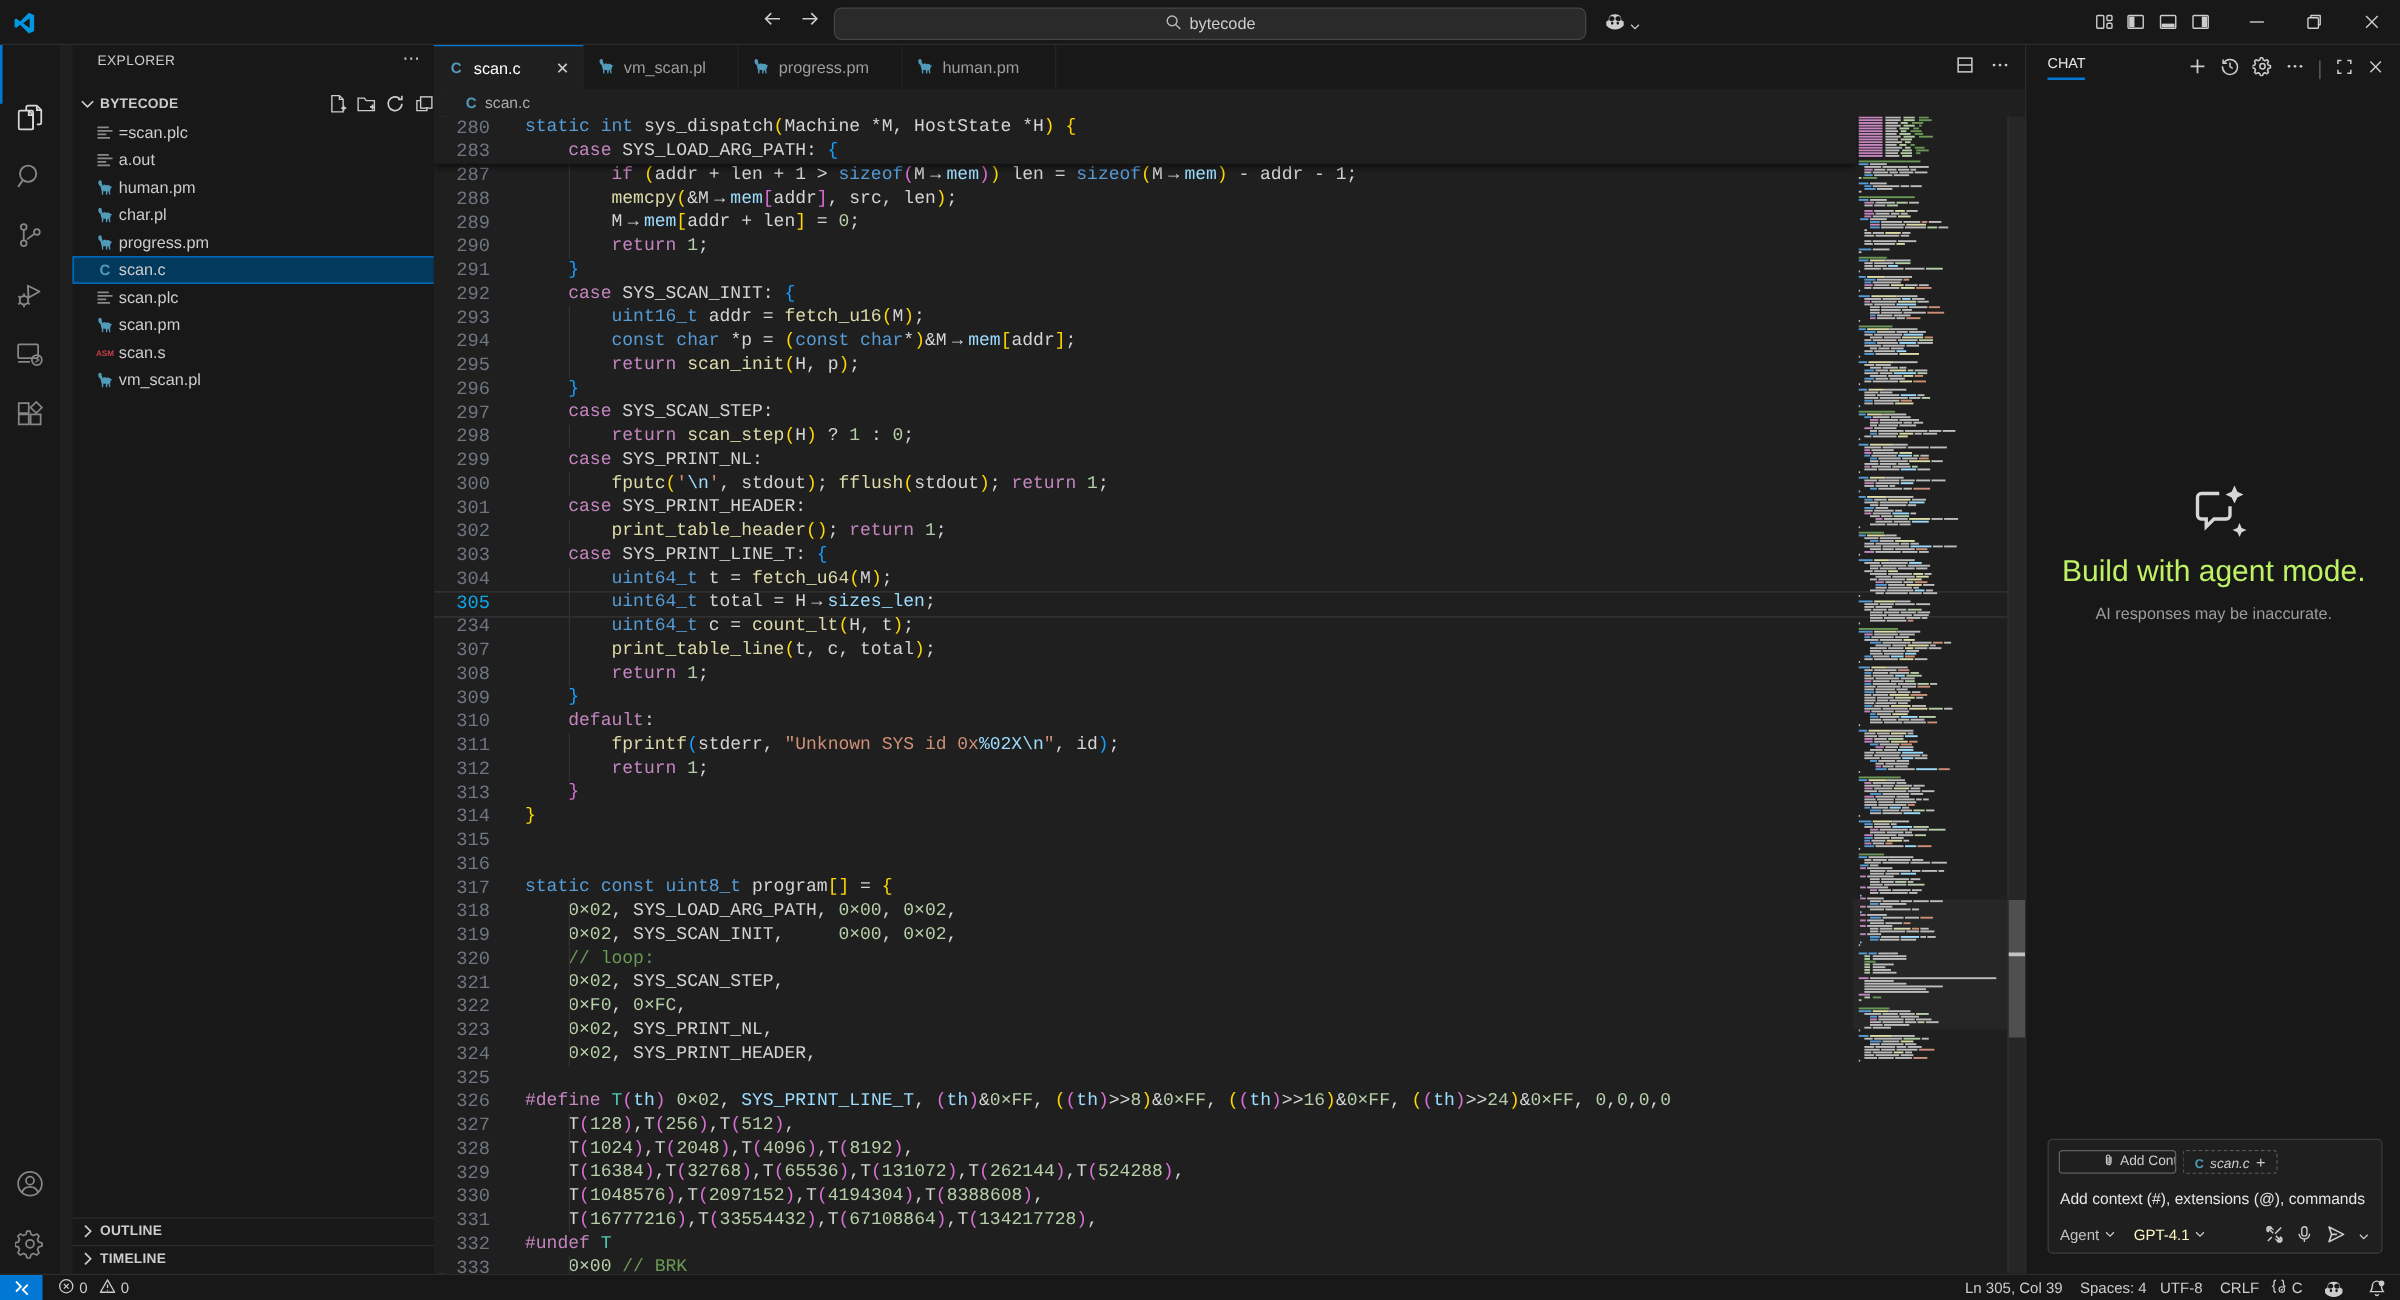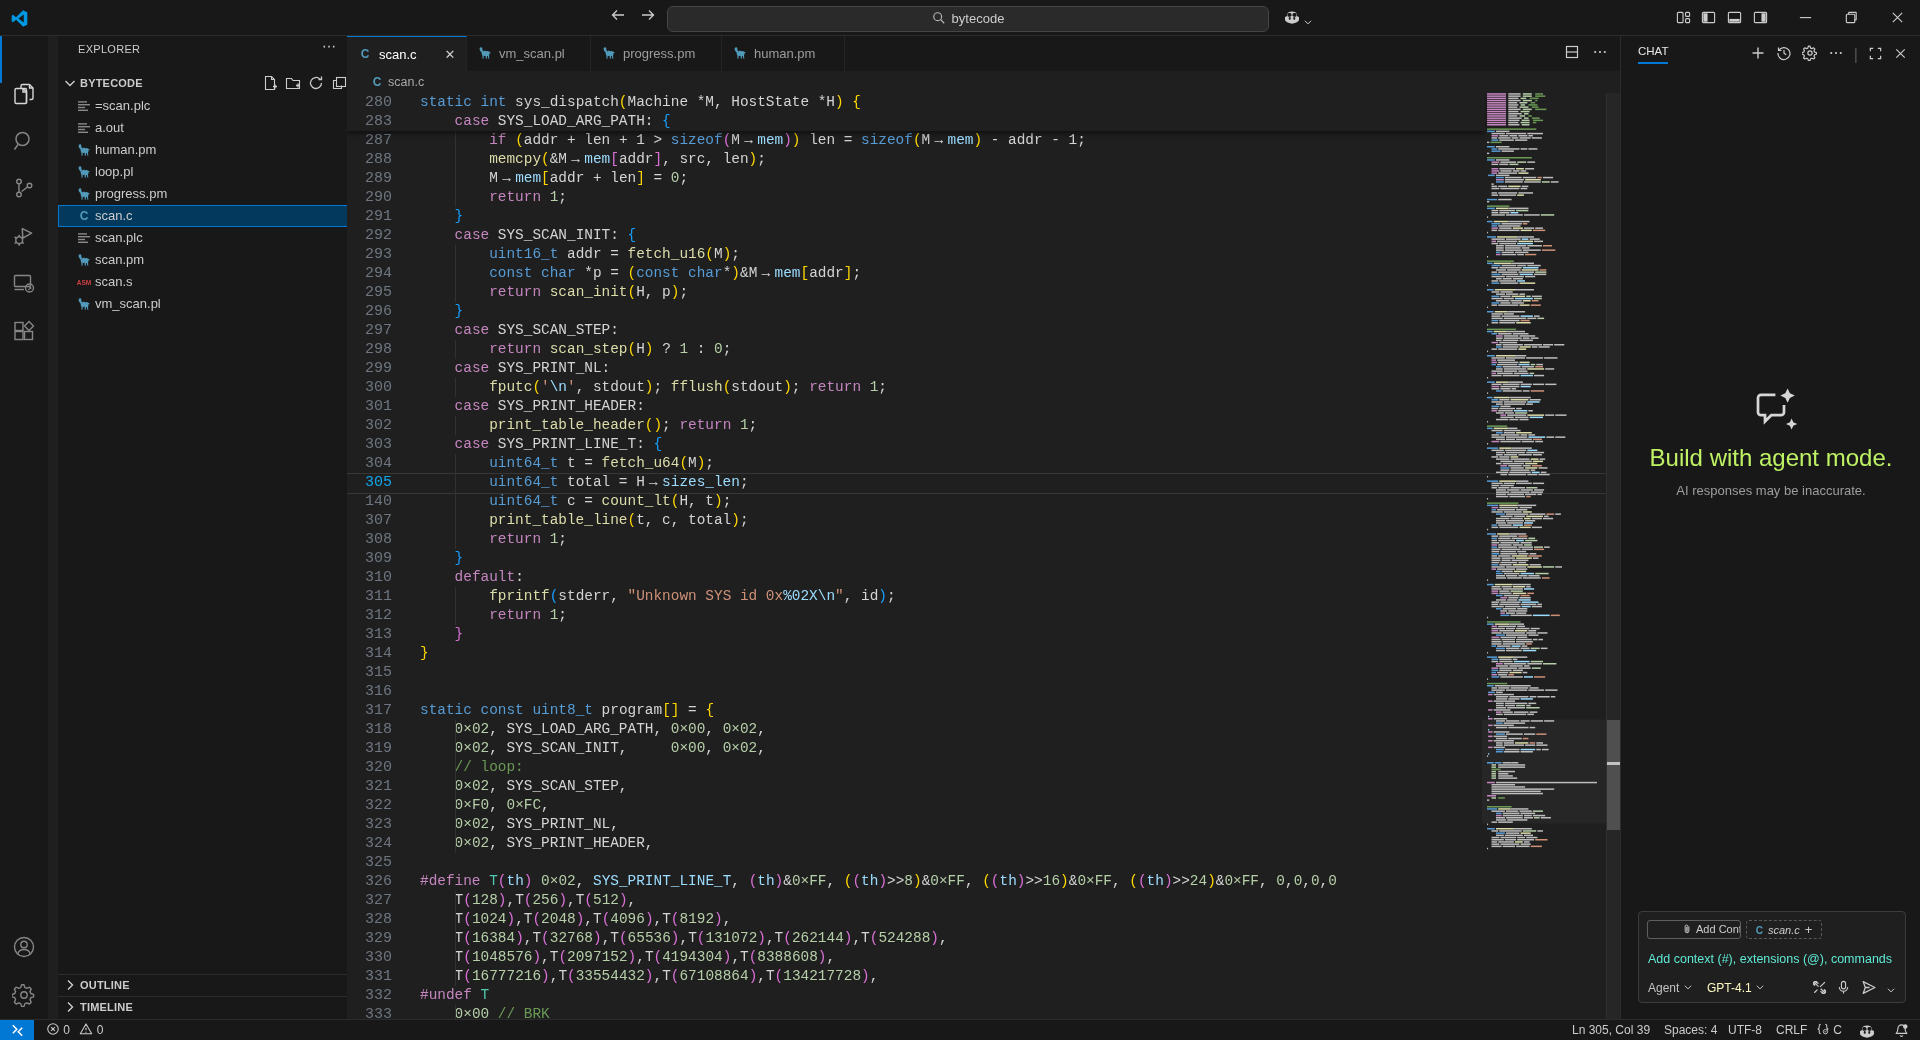--- a/index.html
+++ b/index.html
@@ -67,21 +67,21 @@
 
 #chat { position:absolute; left:1620px; top:36px; width:300px; height:983px; background:#181818; border-left:1px solid #2b2b2b; color:#cccccc; }
 #chattitle { position:absolute; left:17px; top:9px; font-size:11.5px; color:#e7e7e7; padding-bottom:5px; border-bottom:2px solid #0078d4; }
 .cicons { position:absolute; right:12px; top:9px; display:flex; align-items:center; gap:10px; color:#cccccc; }
 #bigmsg { position:absolute; left:0; top:408px; width:300px; text-align:center; font-size:24px; color:#bef264; }
 #submsg { position:absolute; left:0; top:447px; width:300px; text-align:center; font-size:13px; color:#9d9d9d; }
 #chatbox { position:absolute; left:17px; top:875px; width:268px; height:92px; background:#1f1f1f; border:1px solid #3c3c3c; border-radius:4px; }
 .pill { position:absolute; top:8px; height:19px; border:1px solid #5f5f5f; border-radius:3px; font-size:11px; color:#cccccc; line-height:17px; white-space:nowrap; overflow:hidden; }
 #pill1 { left:8px; width:94px;padding-left:28px; }
 #pill2 { left:107px; width:76px; border-style:dashed; border-color:#585858; }
-#chatph { position:absolute; left:9px; top:40px; font-size:12.5px; color:#5eead4; white-space:nowrap; }
+#chatph { position:absolute; left:9px; top:40px; font-size:12.5px; color:#e5e5e5; white-space:nowrap; }
 #chatagent { position:absolute; left:9px; top:69px; font-size:12px; color:#c2c2c2; }
 #chatmodel { position:absolute; left:68px; top:69px; font-size:12px; color:#fef9c3; }
 .cbicons { position:absolute; right:9px; top:67px; display:flex; gap:9px; align-items:center; color:#cccccc; }
 
 #statusbar { position:absolute; left:0; top:1019px; width:1920px; height:21px; background:#181818; border-top:1px solid #2b2b2b; color:#cccccc; font-size:12px; }
 #remote { position:absolute; left:0; top:0; width:34px; height:21px; background:#0078d4; color:#fff; }
 .sbitem { position:absolute; top:0; line-height:21px; }
 </style></head>
 <body>
 <div id="titlebar">
@@ -241,21 +241,21 @@
 <div style="top:44px;" class="frow">
         <span class="fic"><svg width="16" height="16" viewBox="0 0 16 16">
             <path fill="#519aba" d="M4.0 2.2 L5.0 2.6 5.4 3.6 5.3 4.4 C5.8 5.0 6.0 5.8 5.9 6.6 L6.5 6.2 C7.3 5.7 8.3 5.7 9.1 6.2 L9.4 6.4 C10.2 5.8 11.2 5.9 11.9 6.5 L12.6 7.1 13.6 7.3 13.3 8.2 12.5 8.1 C12.7 9.0 12.5 9.8 12.0 10.4 L12.3 13.8 H11.4 L10.8 11.0 10.1 11.1 9.7 13.8 H8.8 L8.6 10.8 C8.0 11.0 7.3 11.0 6.7 10.7 L6.5 13.8 H5.6 L5.3 10.2 C4.8 9.6 4.6 8.8 4.7 7.9 L4.1 6.7 C3.4 6.4 2.9 5.8 2.8 5.0 L2.6 3.8 C2.6 3.0 3.2 2.3 4.0 2.2 Z"></path>
           </svg></span>
         <span>human.pm</span>
       </div>
 <div style="top:66px;" class="frow">
         <span class="fic"><svg width="16" height="16" viewBox="0 0 16 16">
             <path fill="#519aba" d="M4.0 2.2 L5.0 2.6 5.4 3.6 5.3 4.4 C5.8 5.0 6.0 5.8 5.9 6.6 L6.5 6.2 C7.3 5.7 8.3 5.7 9.1 6.2 L9.4 6.4 C10.2 5.8 11.2 5.9 11.9 6.5 L12.6 7.1 13.6 7.3 13.3 8.2 12.5 8.1 C12.7 9.0 12.5 9.8 12.0 10.4 L12.3 13.8 H11.4 L10.8 11.0 10.1 11.1 9.7 13.8 H8.8 L8.6 10.8 C8.0 11.0 7.3 11.0 6.7 10.7 L6.5 13.8 H5.6 L5.3 10.2 C4.8 9.6 4.6 8.8 4.7 7.9 L4.1 6.7 C3.4 6.4 2.9 5.8 2.8 5.0 L2.6 3.8 C2.6 3.0 3.2 2.3 4.0 2.2 Z"></path>
           </svg></span>
-        <span>loop.pl</span>
+        <span>char.pl</span>
       </div>
 <div style="top:88px;" class="frow">
         <span class="fic"><svg width="16" height="16" viewBox="0 0 16 16">
             <path fill="#519aba" d="M4.0 2.2 L5.0 2.6 5.4 3.6 5.3 4.4 C5.8 5.0 6.0 5.8 5.9 6.6 L6.5 6.2 C7.3 5.7 8.3 5.7 9.1 6.2 L9.4 6.4 C10.2 5.8 11.2 5.9 11.9 6.5 L12.6 7.1 13.6 7.3 13.3 8.2 12.5 8.1 C12.7 9.0 12.5 9.8 12.0 10.4 L12.3 13.8 H11.4 L10.8 11.0 10.1 11.1 9.7 13.8 H8.8 L8.6 10.8 C8.0 11.0 7.3 11.0 6.7 10.7 L6.5 13.8 H5.6 L5.3 10.2 C4.8 9.6 4.6 8.8 4.7 7.9 L4.1 6.7 C3.4 6.4 2.9 5.8 2.8 5.0 L2.6 3.8 C2.6 3.0 3.2 2.3 4.0 2.2 Z"></path>
           </svg></span>
         <span>progress.pm</span>
       </div>
 <div style="top:110px;" class="frow sel">
         <span class="fic"><svg width="16" height="16" viewBox="0 0 16 16">
             <text x="8" y="12" text-anchor="middle" font-family="Liberation Sans" font-size="12" font-weight="bold" fill="#519aba">C</text>
@@ -365,21 +365,21 @@
 <div class="row"><span class="num">296</span><span class="ct">    <i class="b3">}</i></span></div>
 <div class="row"><span class="num">297</span><span class="ct">    <i class="p">case</i><i class="w"> SYS_SCAN_STEP:</i></span></div>
 <div class="row"><span class="num">298</span><span class="ct"><b class="g"></b>        <i class="p">return</i><i class="w"> </i><i class="f">scan_step</i><i class="b1">(</i><i class="w">H</i><i class="b1">)</i><i class="w"> ? </i><i class="n">1</i><i class="w"> : </i><i class="n">0</i><i class="w">;</i></span></div>
 <div class="row"><span class="num">299</span><span class="ct">    <i class="p">case</i><i class="w"> SYS_PRINT_NL:</i></span></div>
 <div class="row"><span class="num">300</span><span class="ct"><b class="g"></b>        <i class="f">fputc</i><i class="b1">(</i><i class="s">'</i><i class="e">\n</i><i class="s">'</i><i class="w">, stdout</i><i class="b1">)</i><i class="w">; </i><i class="f">fflush</i><i class="b1">(</i><i class="w">stdout</i><i class="b1">)</i><i class="w">; </i><i class="p">return</i><i class="w"> </i><i class="n">1</i><i class="w">;</i></span></div>
 <div class="row"><span class="num">301</span><span class="ct">    <i class="p">case</i><i class="w"> SYS_PRINT_HEADER:</i></span></div>
 <div class="row"><span class="num">302</span><span class="ct"><b class="g"></b>        <i class="f">print_table_header</i><i class="b1">(</i><i class="b1">)</i><i class="w">; </i><i class="p">return</i><i class="w"> </i><i class="n">1</i><i class="w">;</i></span></div>
 <div class="row"><span class="num">303</span><span class="ct">    <i class="p">case</i><i class="w"> SYS_PRINT_LINE_T: </i><i class="b3">{</i></span></div>
 <div class="row"><span class="num">304</span><span class="ct"><b class="g"></b>        <i class="k">uint64_t</i><i class="w"> t = </i><i class="f">fetch_u64</i><i class="b1">(</i><i class="w">M</i><i class="b1">)</i><i class="w">;</i></span></div>
 <div class="row cur"><span class="num">305</span><span class="ct"><b class="g"></b>        <i class="k">uint64_t</i><i class="w"> total = H</i><i class="arw">→</i><i class="e">sizes_len</i><i class="w">;</i></span></div>
-<div class="row"><span class="num">140</span><span class="ct"><b class="g"></b>        <i class="k">uint64_t</i><i class="w"> c = </i><i class="f">count_lt</i><i class="b1">(</i><i class="w">H, t</i><i class="b1">)</i><i class="w">;</i></span></div>
+<div class="row"><span class="num">234</span><span class="ct"><b class="g"></b>        <i class="k">uint64_t</i><i class="w"> c = </i><i class="f">count_lt</i><i class="b1">(</i><i class="w">H, t</i><i class="b1">)</i><i class="w">;</i></span></div>
 <div class="row"><span class="num">307</span><span class="ct"><b class="g"></b>        <i class="f">print_table_line</i><i class="b1">(</i><i class="w">t, c, total</i><i class="b1">)</i><i class="w">;</i></span></div>
 <div class="row"><span class="num">308</span><span class="ct"><b class="g"></b>        <i class="p">return</i><i class="w"> </i><i class="n">1</i><i class="w">;</i></span></div>
 <div class="row"><span class="num">309</span><span class="ct">    <i class="b3">}</i></span></div>
 <div class="row"><span class="num">310</span><span class="ct">    <i class="p">default</i><i class="w">:</i></span></div>
 <div class="row"><span class="num">311</span><span class="ct"><b class="g"></b>        <i class="f">fprintf</i><i class="b3">(</i><i class="w">stderr, </i><i class="s">"Unknown SYS id 0x</i><i class="e">%02X</i><i class="e">\n</i><i class="s">"</i><i class="w">, id</i><i class="b3">)</i><i class="w">;</i></span></div>
 <div class="row"><span class="num">312</span><span class="ct"><b class="g"></b>        <i class="p">return</i><i class="w"> </i><i class="n">1</i><i class="w">;</i></span></div>
 <div class="row"><span class="num">313</span><span class="ct">    <i class="b2">}</i></span></div>
 <div class="row"><span class="num">314</span><span class="ct"><i class="b1">}</i></span></div>
 <div class="row"><span class="num">315</span><span class="ct"></span></div>
 <div class="row"><span class="num">316</span><span class="ct"></span></div>

